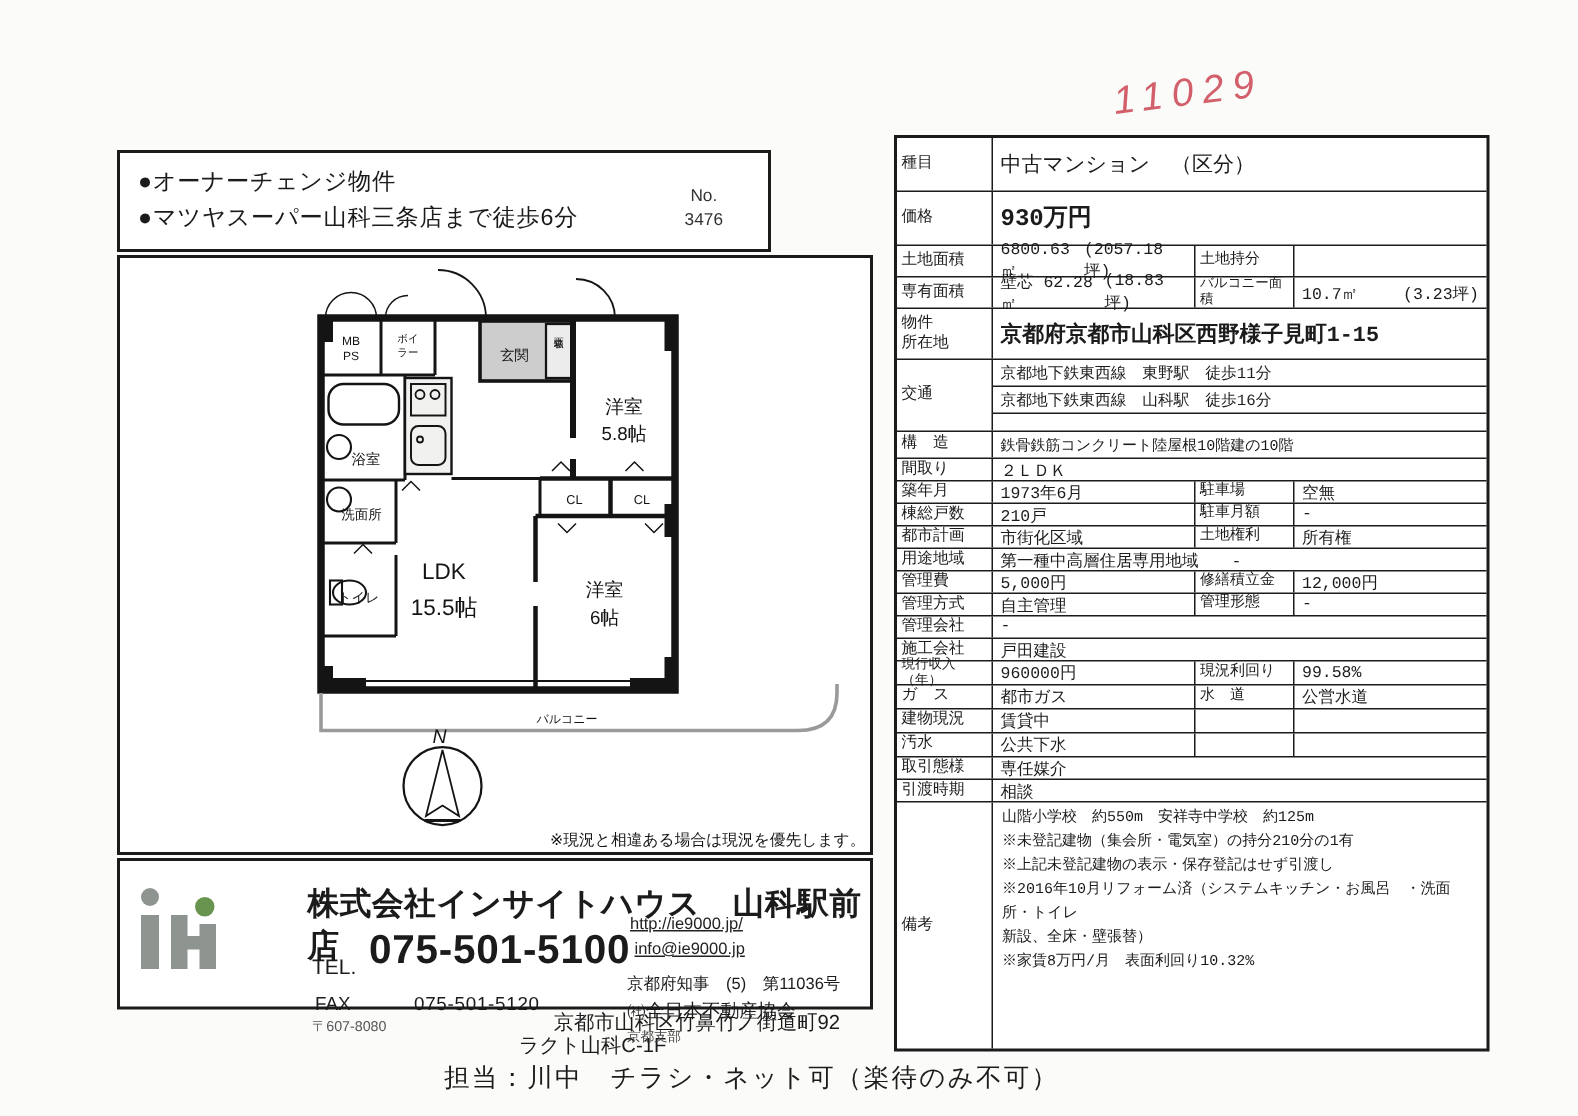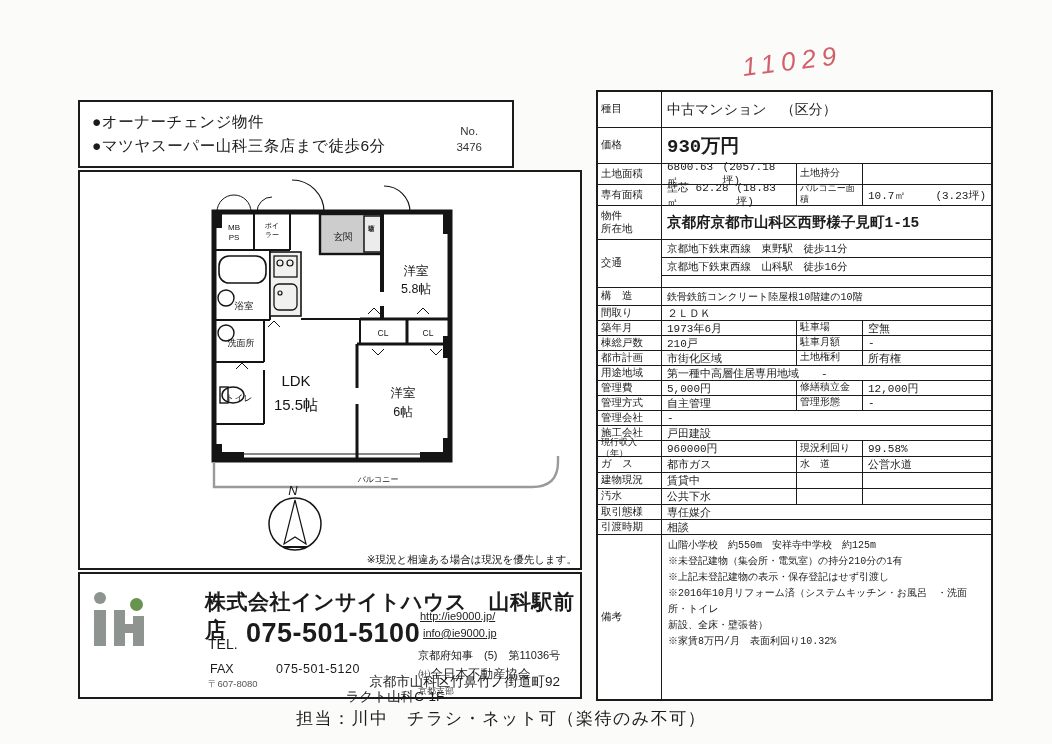--- a/index.html
+++ b/index.html
@@ -19,21 +19,21 @@
     border:2px solid #1b1b1b; background:#fff; padding:8px 12px; }
   #header-box .bullet { font-size:15.5px; line-height:1.55; letter-spacing:.5px; }
   #no-block { position:absolute; top:22px; right:30px; text-align:center;
     font-size:11.5px; color:#333; line-height:1.35; }
 
   
   #floorplan-box { left:78px; top:170px; width:504px; height:400px;
     border:2px solid #1b1b1b; background:#fff; }
 
   
-  #company-box { left:78px; top:572px; width:504px; height:127px;
+  #company-box { left:78px; top:572px; width:504px; height:101px;
     border:2px solid #1b1b1b; background:#fff; }
   #company-box .item { position:absolute; }
   #logo { left:8px; top:12px; width:60px; height:64px; }
   #logo .bar { position:absolute; background:#8e948f; }
   #logo .dot { position:absolute; border-radius:50%; }
   #company-name { left:125px; top:14px; font-size:21px; font-weight:bold; letter-spacing:.5px; }
   #tel-label { left:128px; top:62px; font-size:14px; }
   #tel-value { left:166px; top:44px; font-size:27px; font-weight:bold; letter-spacing:.5px; }
   #fax-label { left:130px; top:88px; font-size:12.5px; }
   #fax-value { left:196px; top:88px; font-size:12.5px; letter-spacing:.5px; }
@@ -216,21 +216,21 @@
 
 <div id="spec-table" class="abs">
 
   <div class="tr" style="height:36px">
     <div class="tl">種目</div>
     <div class="tv" style="font-size:14px">中古マンション　（区分）</div>
   </div>
 
   <div class="tr" style="height:36px">
     <div class="tl">価格</div>
-    <div class="tv" style="font-size:19px;font-weight:bold">930万円</div>
+    <div class="tv" style="font-size:16px;font-weight:bold">930万円</div>
   </div>
 
   <div class="tr" style="height:21px">
     <div class="tl">土地面積</div>
     <div class="tv between">
       <span>6800.63㎡</span>
       <span>(2057.18坪)</span>
     </div>
     <div class="tl2">土地持分</div>
     <div class="tv2"></div>

